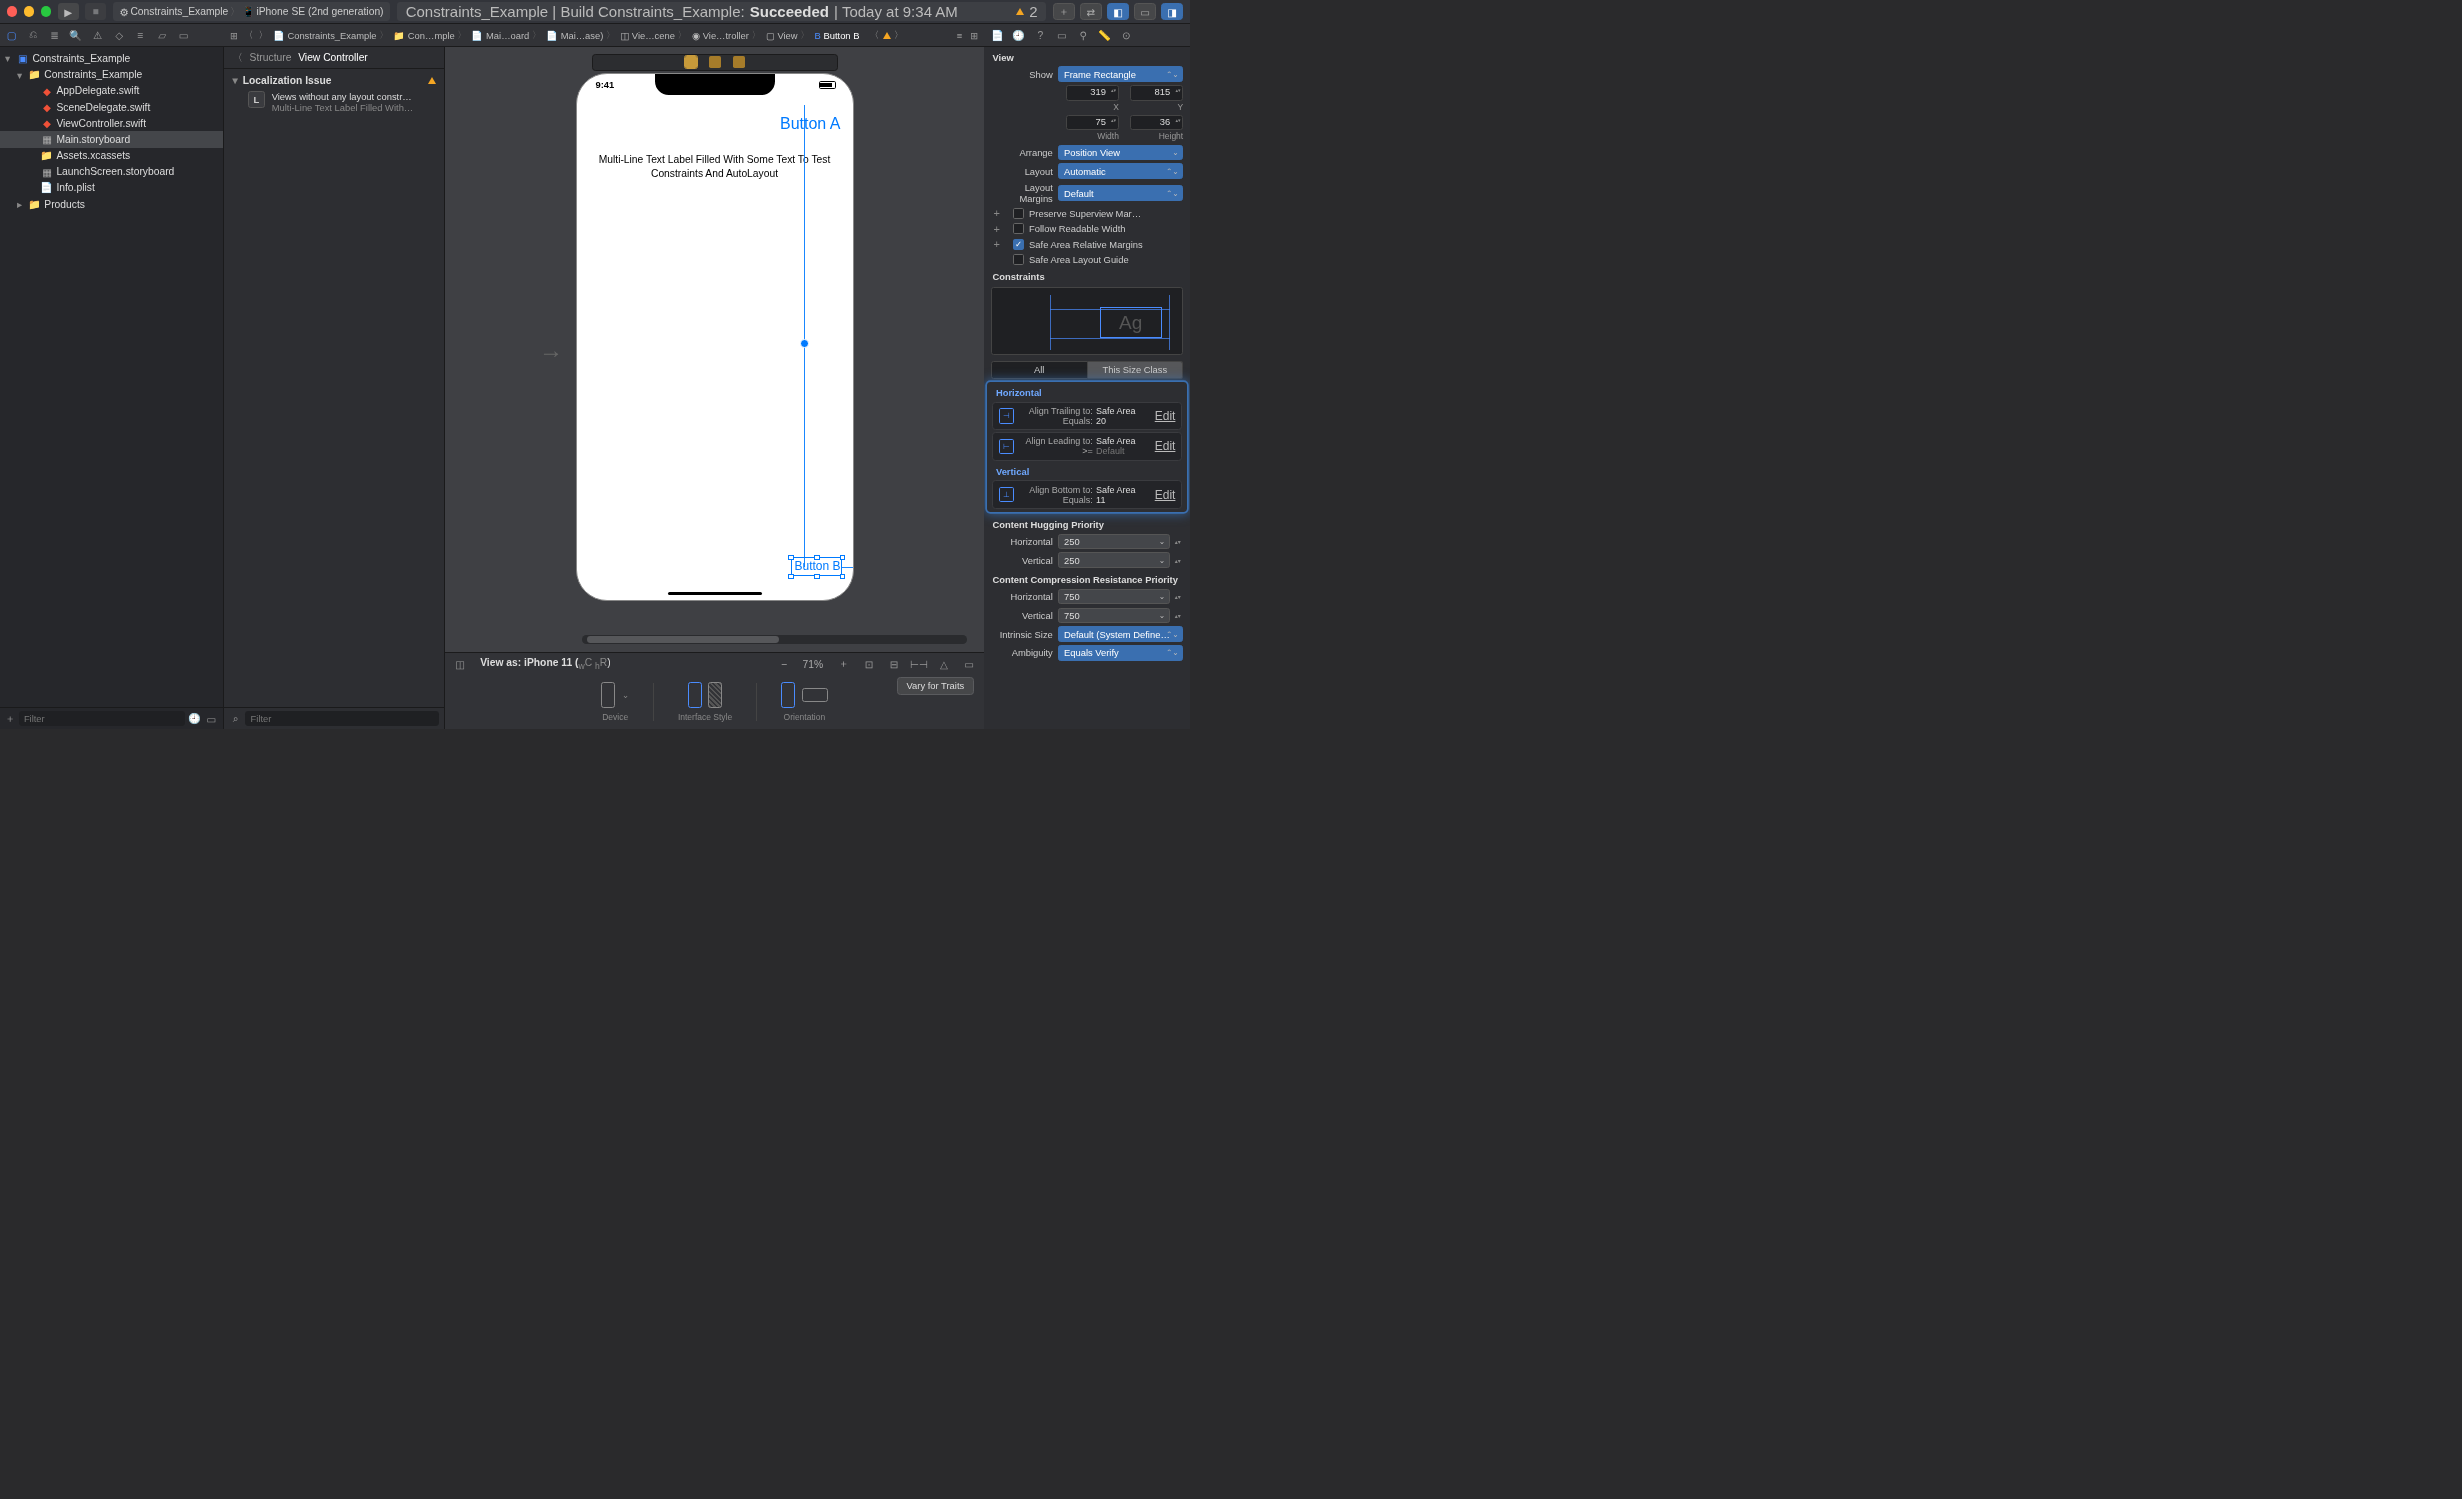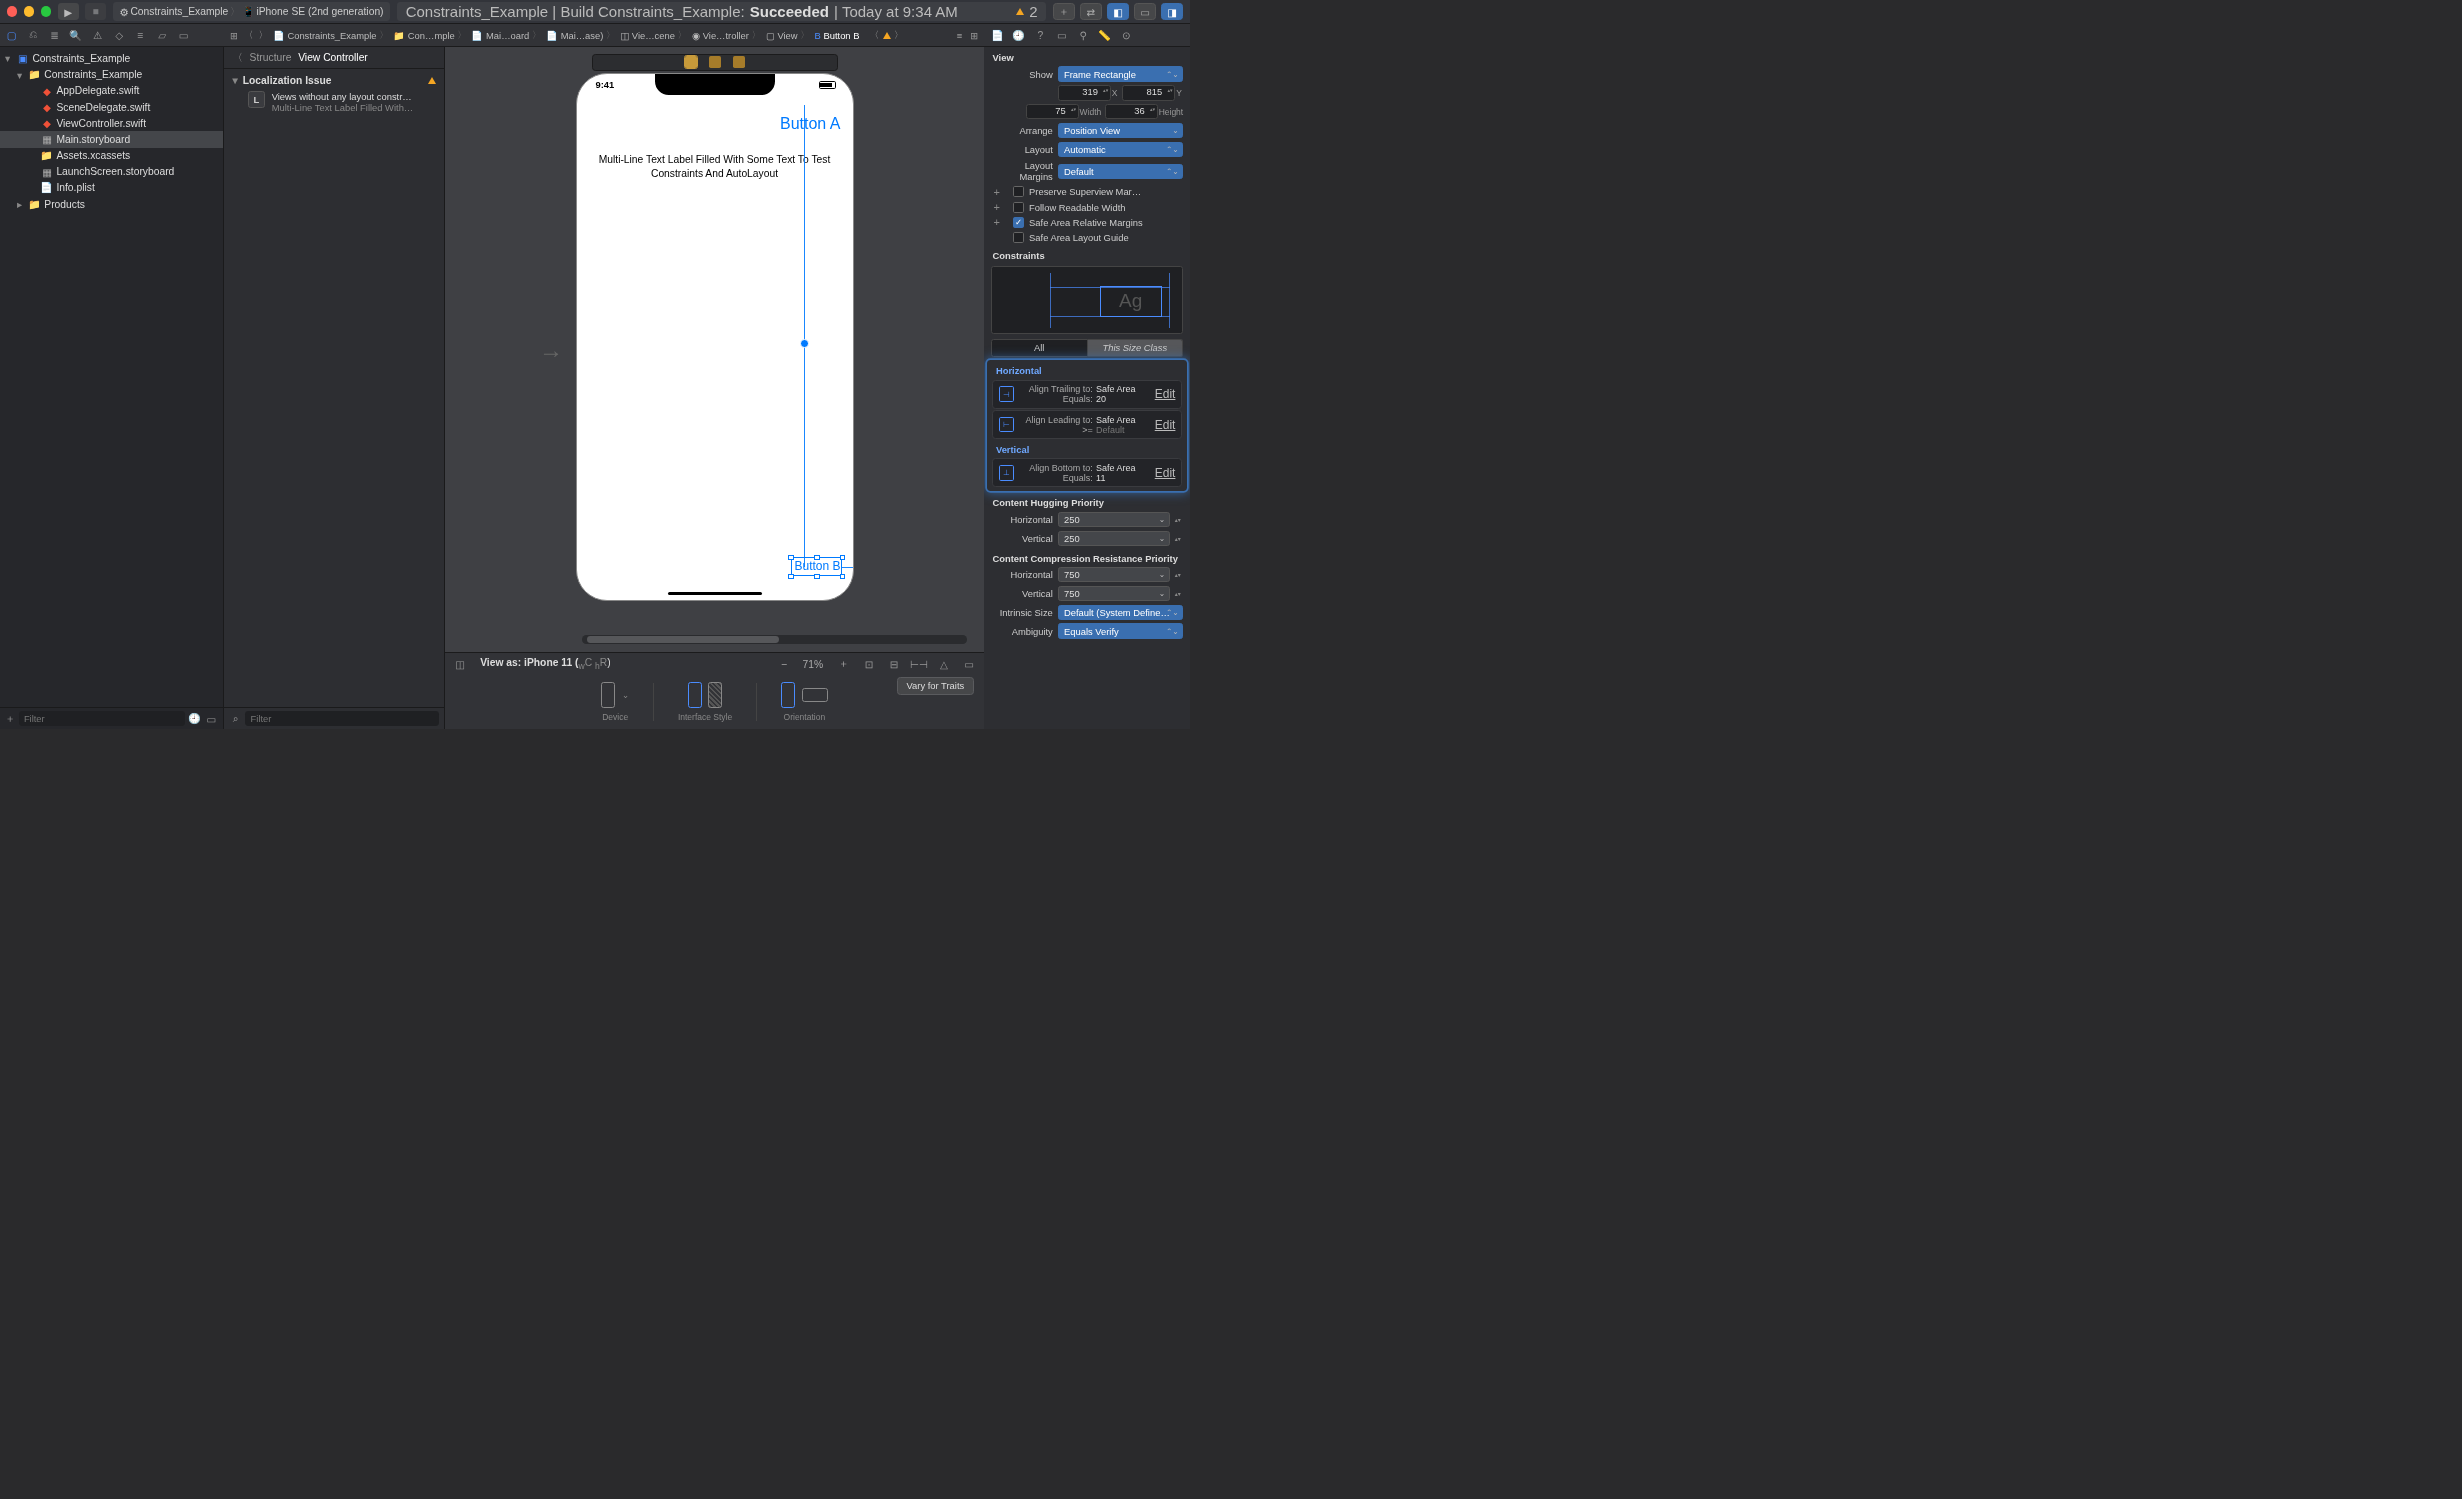--- a/index.html
+++ b/index.html
@@ -88,29 +88,29 @@
   .fsel{flex:1;background:#44464a;border:0.9px solid #555;border-radius:2.6px;height:15.4px;display:flex;align-items:center;padding:0 5.1px;color:#ddd;position:relative;}
   .fsel.blue{background:#3a6fb0;color:#fff;border-color:#3a6fb0;}
   .fsel .car{position:absolute;right:3.4px;color:#bbb;font-size:7.7px;}
   .fnum{width:53px;background:#1f2023;border:0.9px solid #444;border-radius:2.6px;height:15.4px;color:#ddd;text-align:right;padding:0 12px 0 3.4px;position:relative;}
   .fnum .step{position:absolute;right:1.7px;top:0.9px;bottom:0.9px;width:8.5px;display:flex;flex-direction:column;font-size:5.1px;color:#888;}
   .fcheck{width:11px;height:11px;border:0.9px solid #666;border-radius:1.7px;background:#1f2023;display:inline-block;}
   .fcheck.on{background:#3a6fb0;border-color:#3a6fb0;position:relative;}
   .fcheck.on:after{content:"✓";color:#fff;font-size:8.5px;position:absolute;left:0.9px;top:-0.9px;}
   .sublabel{font-size:8.5px;color:#999;text-align:center;}
   .pair{display:flex;gap:3.4px;flex:1;}
-  .pair>div{flex:1;display:flex;flex-direction:row;align-items:center;gap:0.9px;}
+  .pair>div{flex:1;display:flex;flex-direction:column;align-items:flex-end;gap:0.9px;}
   .cpreview{margin:3.4px 6.8px;height:68px;background:#1f2023;border:0.9px solid #444;border-radius:2.6px;position:relative;}
   .cpreview .ag{position:absolute;right:20.5px;top:19px;width:62px;height:31px;border:0.9px solid #4a8cff;color:#555;font-size:19px;display:flex;align-items:center;justify-content:center;}
   .cpreview .gl{position:absolute;background:#4a8cff;opacity:.7;}
   .seg{display:flex;margin:1.7px 6.8px;}
   .seg>div{flex:1;text-align:center;font-size:9.4px;padding:2.6px 0;background:#1f2023;border:0.9px solid #444;}
   .seg>div.on{background:#56575a;}
   .seg>div:first-child{border-radius:2.6px 0 0 2.6px;}
-  .seg>div:last-child{border-radius:0 2.6px 2.6px 0;border-left:none;font-style:italic;}
+  .seg>div:last-child{border-radius:0 2.6px 2.6px 0;border-left:none;}
   .chead{font-size:9.4px;color:#6fa8ff;font-weight:600;padding:3.4px 8.5px 1.7px;}
   .crow{margin:1.7px 5.1px;background:#232428;border:0.9px solid #3a3b3f;border-radius:3.4px;padding:3.4px 5.1px;display:flex;gap:5.1px;align-items:center;font-size:9px;}
   .crow .cicon{width:15.4px;height:15.4px;border:0.9px solid #4a8cff;border-radius:1.7px;display:flex;align-items:center;justify-content:center;color:#4a8cff;font-size:7.7px;}
   .crow .cicon.y{border-color:#4a8cff;}
   .crow .ctxt{flex:1;}
   .crow .ctxt .ln{display:flex;}
   .crow .ctxt .k{color:#aaa;text-align:right;width:77px;padding-right:3.4px;}
   .crow .ctxt .v{color:#ddd;}
   .crow .ctxt .v.dim{color:#777;}
   .crow .edit{color:#bbb;font-size:12px;text-decoration:underline;}

